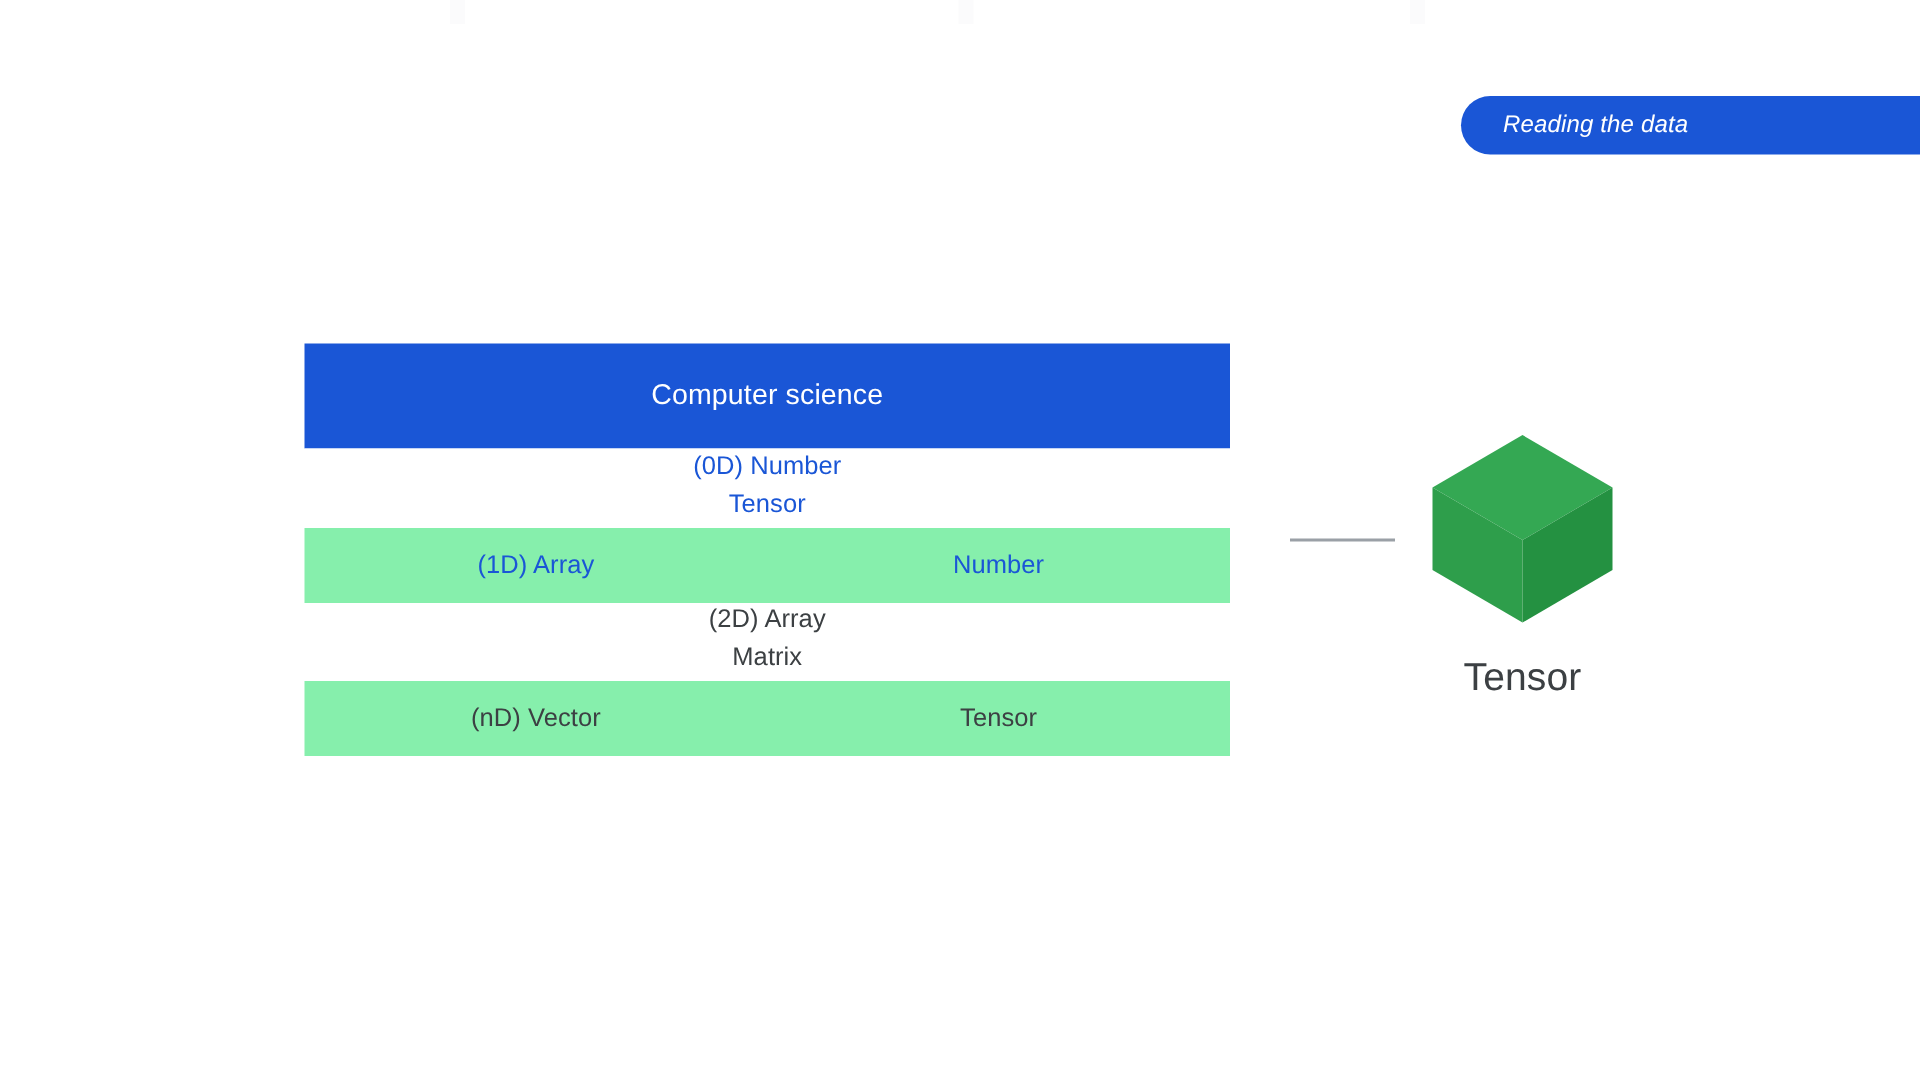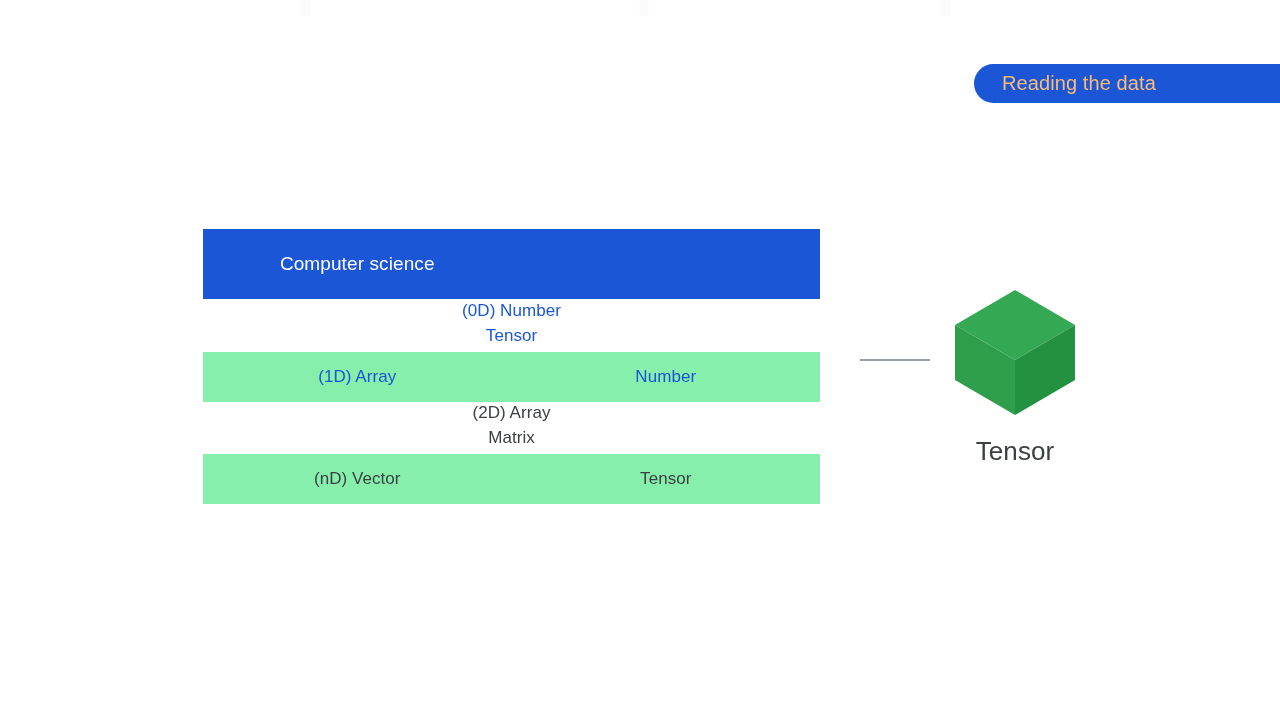--- a/index.html
+++ b/index.html
@@ -35,38 +35,40 @@
     height: 39px;
     width: 330px;            
     background: #1a56d6;
     border-radius: 20px 0 0 20px;
     display: flex;
     align-items: center;
     box-sizing: border-box;
     padding-left: 28px;
   }
   .banner-text {
-    color: #fdba74;
-    font-size: 20px;
+    color: #ffffff;
+    font-size: 16px;
     font-weight: 500;
     letter-spacing: 0.1px;
     white-space: nowrap;
+    font-style: italic;
   }
 
   
   .table {
     position: absolute;
     left: 203px;
     top: 229px;
     width: 617px;
   }
   .row {
     display: flex;
     width: 100%;
     box-sizing: border-box;
+    justify-content: center;
   }
   .row .cell {
     flex: 0 0 50%;
     text-align: center;
     box-sizing: border-box;
     white-space: nowrap;
   }
   .row.header {
     height: 70px;
     background: #1a56d6;

